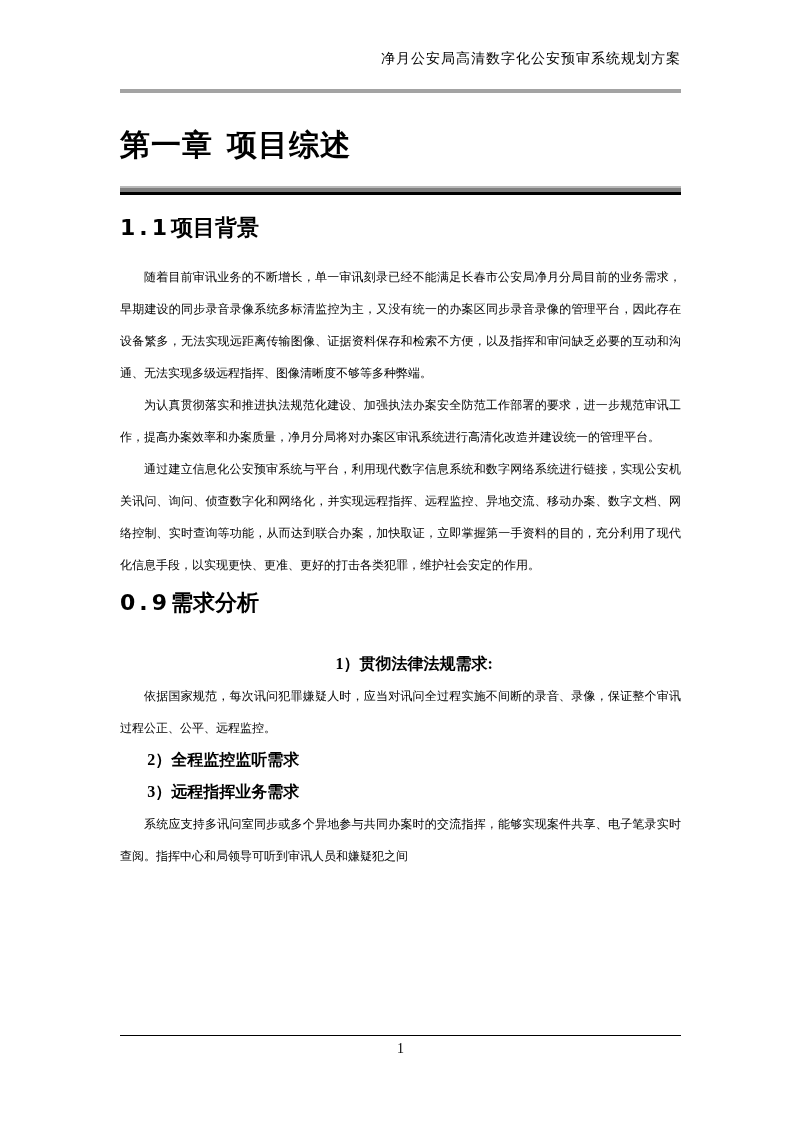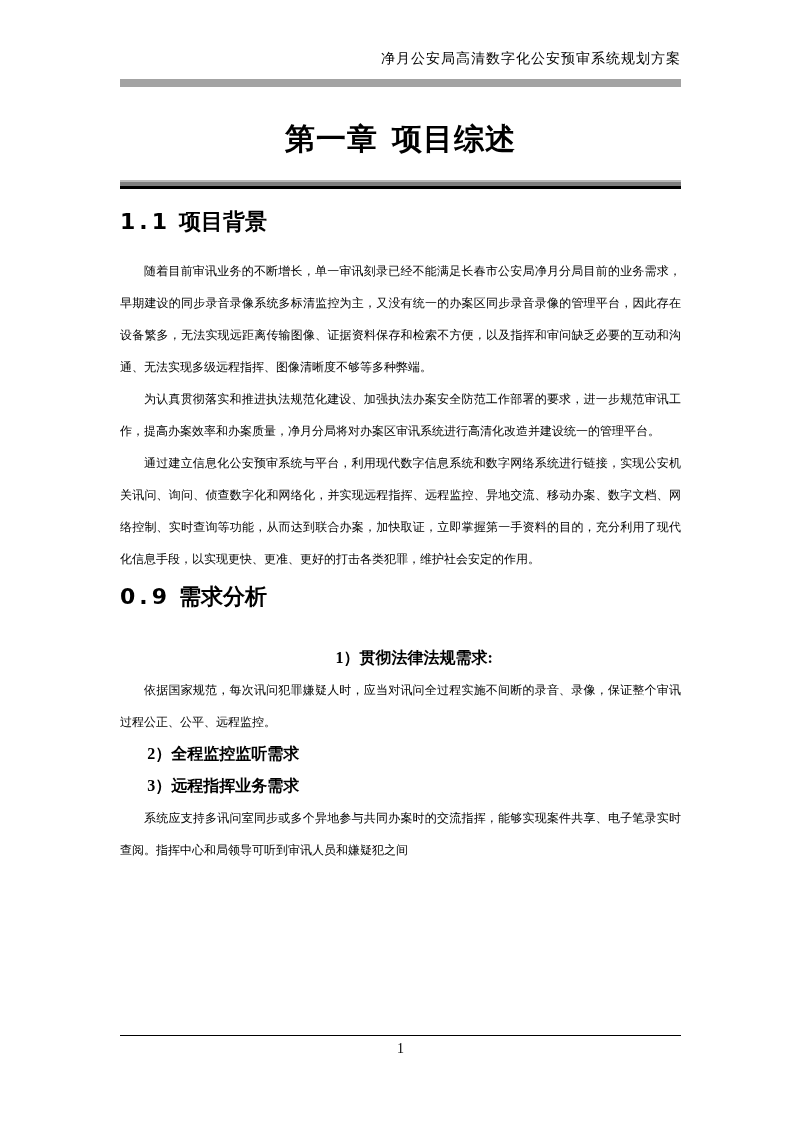--- a/index.html
+++ b/index.html
@@ -22,48 +22,47 @@
     top: 0;
     width: 561px;
   }
   
   .running-head {
     padding-top: 50px;
     text-align: right;
     font-size: 14px;
     line-height: 18px;
     letter-spacing: 1px;
-    border-bottom: 8px solid #a3a3a3;
-    padding-bottom: 11px;
+    border-bottom: 4px solid #a3a3a3;
+    padding-bottom: 21px;
   }
   
   .chapter-title {
     margin: 33px 0 8px 0;
     font-family: "DejaVu Sans", "Liberation Sans", sans-serif;
     font-weight: bold;
     font-size: 30px;
     line-height: 37px;
     letter-spacing: 1px;
-    text-align: center;
   }
   .chapter-title .num { margin-right: 14px; }
   
   .chapter-divider-bar { margin-top: 23px; font-size: 0; line-height: 0; }
   .chapter-divider-bar .strip-light  { height: 2px; background: #b9b9b9; }
   .chapter-divider-bar .strip-mid    { height: 4px; background: #7f7f7f; }
   .chapter-divider-bar .strip-dark   { height: 3px; background: #000000; }
   
   .section-heading {
     margin: 19px 0 0 0;
     font-family: "DejaVu Sans", "Liberation Sans", sans-serif;
     font-weight: bold;
     font-size: 22px;
     line-height: 27px;
   }
-  .section-heading .num { letter-spacing: 4px; margin-right: 8px; }
+  .section-heading .num { letter-spacing: 4px; }
   .section-heading.second { margin-top: 8px; }
   
   .body-para {
     margin: 0;
     font-size: 12px;
     line-height: 32px;
     text-align: justify;
     text-indent: 2em;
   }
   .body-para.first { margin-top: 20px; }

